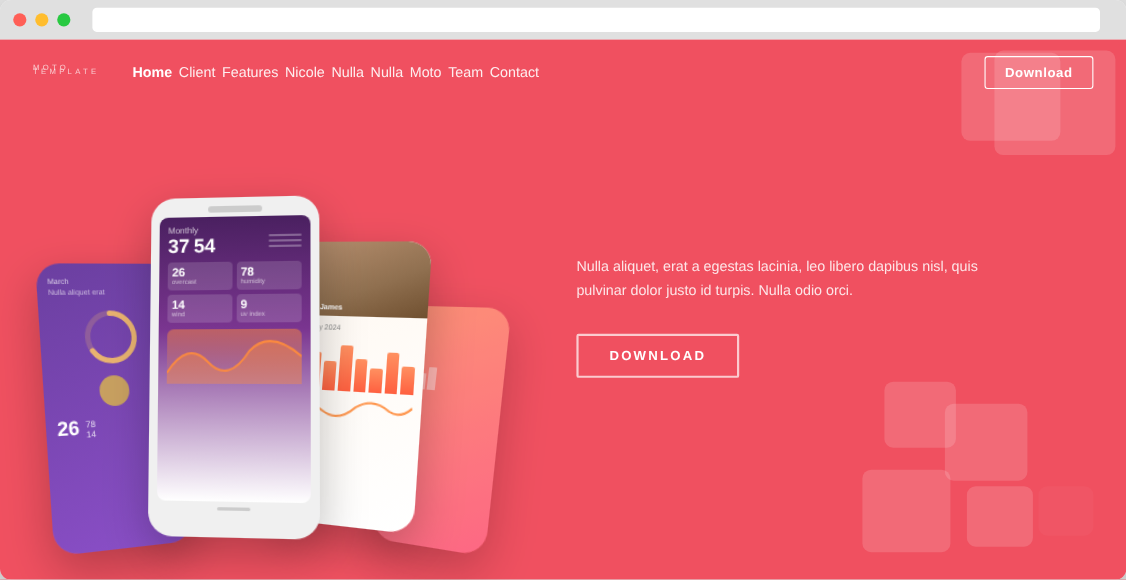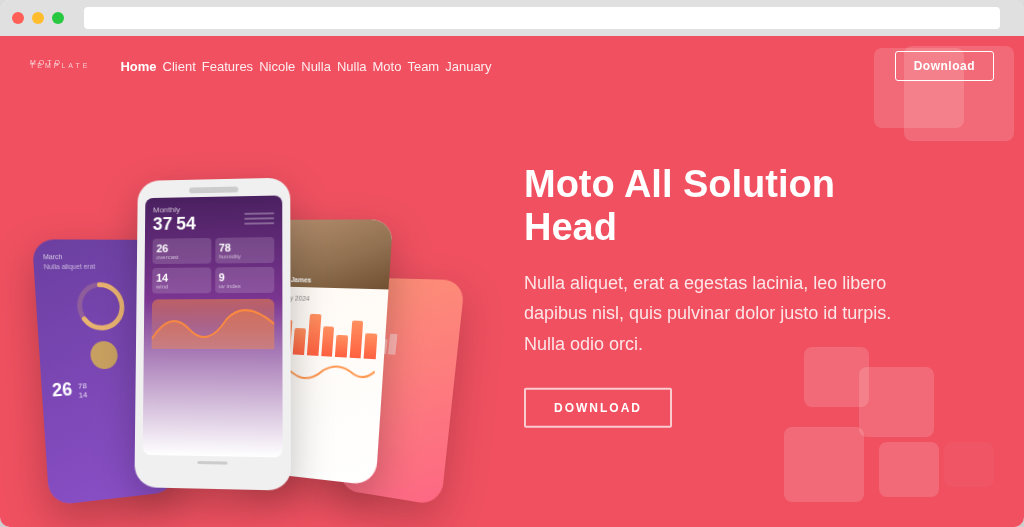--- a/index.html
+++ b/index.html
@@ -128,21 +128,21 @@
       max-width: 380px;
     }
     .hero-title {
       font-size: 38px;
       font-weight: 800;
       color: #fff;
       line-height: 1.15;
       margin-bottom: 18px;
     }
     .hero-desc {
-      font-size: 18px;
+      font-size: 13px;
       color: rgba(255,255,255,0.85);
       line-height: 1.7;
       margin-bottom: 28px;
     }
     .hero-btn {
       border: 2px solid rgba(255,255,255,0.7);
       color: #fff;
       padding: 11px 28px;
       font-size: 12px;
       font-weight: 700;
@@ -352,27 +352,26 @@
       </div>
       <ul class="nav-links">
         <li><a href="#" class="active">Home</a></li>
         <li><a href="#">Client</a></li>
         <li><a href="#">Features</a></li>
         <li><a href="#">Nicole</a></li>
         <li><a href="#">Nulla</a></li>
         <li><a href="#">Nulla</a></li>
         <li><a href="#">Moto</a></li>
         <li><a href="#">Team</a></li>
-        <li><a href="#">January</a></li>
+        <li><a href="#">Contact</a></li>
       </ul>
       <button class="nav-download-btn">Download</button>
     </nav>
 
     <div class="hero-content">
-      <h1 class="hero-title">Moto All Solution Head</h1>
       <p class="hero-desc">Nulla aliquet, erat a egestas lacinia, leo libero dapibus nisl, quis pulvinar dolor justo id turpis. Nulla odio orci.</p>
       <button class="hero-btn">DOWNLOAD</button>
     </div>
 
     <div class="phones-area">
 
       <div class="phone-card card-back-left">
         <div class="card-back-left-inner">
           <div class="card-inner-title">March</div>
           <div style="color:rgba(255,255,255,0.6);font-size:7px;margin-bottom:6px;">Nulla aliquet erat</div>

